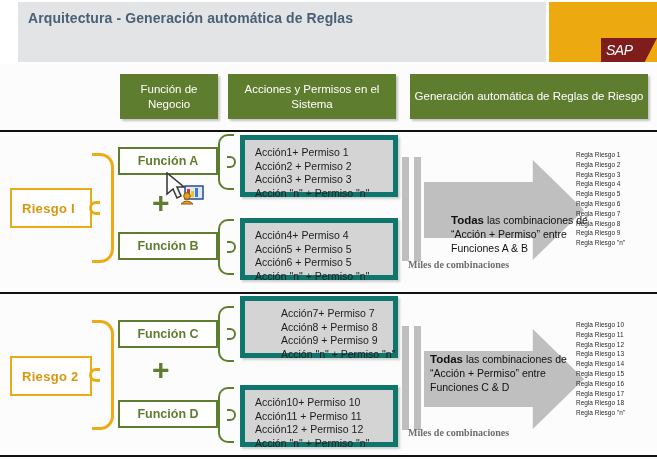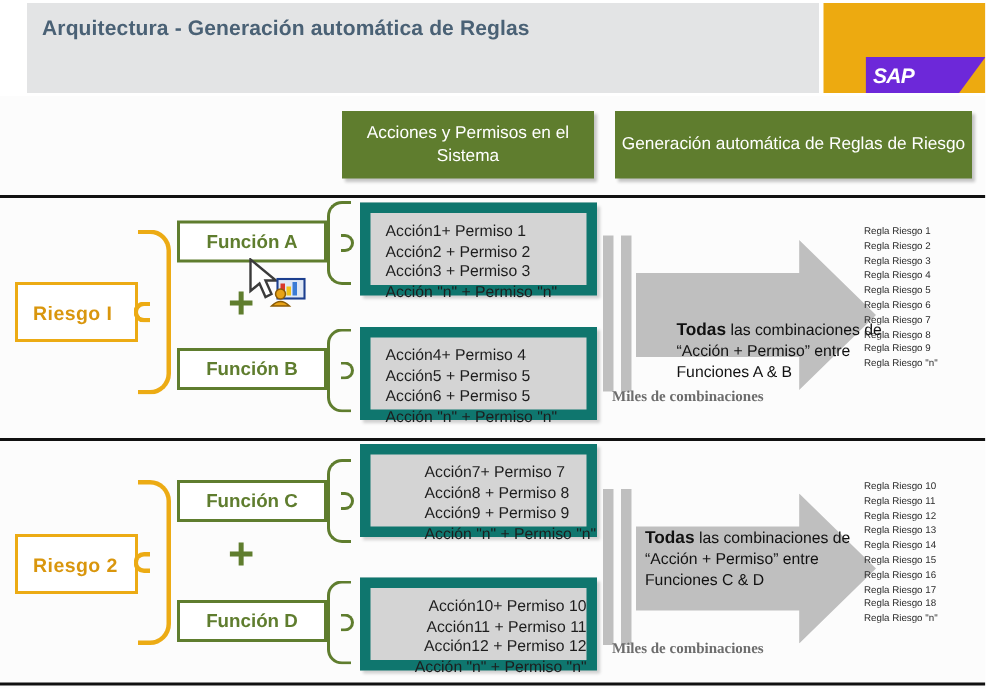--- a/index.html
+++ b/index.html
@@ -41,25 +41,25 @@
   }
   .sap-block {
     position: absolute;
     left: 549px; top: 2px;
     width: 108px; height: 60px;
     background: #edaa10;
   }
   .sap-logo {
     position: absolute;
     right: 0px; bottom: 0px;
-    width: 80px; height: 24px;
-    background: #6d28d9;
+    width: 56px; height: 24px;
+    background: #7f1d1d;
     color: #ffffff;
     font-size: 14px;
-    font-weight: bold;
+    font-weight: normal;
     font-style: italic;
     letter-spacing: -0.5px;
     text-align: left;
     padding-left: 5px;
     line-height: 24px;
     box-sizing: border-box;
     clip-path: polygon(0 0, 100% 0, 78% 100%, 0 100%);
   }
 
   
@@ -202,32 +202,32 @@
   }
   #gbrA { left: 218px; top: 134px; height: 56px; }
   #gbrB { left: 218px; top: 219px; height: 56px; }
   #gbrC { left: 218px; top: 306px; height: 56px; }
   #gbrD { left: 218px; top: 387px; height: 56px; }
 
   
   .actions {
     position: absolute;
     background: #d4d4d4;
-    border: 7px solid #0f766e;
+    border: 5px solid #0f766e;
     box-shadow: 2px 2px 2px rgba(0,0,0,0.18);
     font-size: 10.5px;
     color: #1d1d1d;
     line-height: 13.5px;
     padding: 6px 0 6px 10px;
     box-sizing: border-box;
   }
   #act1 { left: 240px; top: 135px; width: 158px; height: 62px; }
   #act2 { left: 240px; top: 218px; width: 158px; height: 62px; }
   #act3 { left: 240px; top: 296px; width: 158px; height: 62px; padding-left: 36px; }
-  #act4 { left: 240px; top: 385px; width: 158px; height: 62px; text-align: right; }
+  #act4 { left: 240px; top: 385px; width: 158px; height: 62px; }
   .actions div { white-space: nowrap; }
 
   
   .vbar {
     position: absolute;
     width: 7px;
     background: #bfbfbf;
   }
   #vb1a { left: 402px; top: 157px; height: 104px; }
   #vb1b { left: 414px; top: 157px; height: 104px; }
@@ -282,20 +282,21 @@
 <div id="page">
 
   <div class="header-band">
     <div class="header-plate"></div>
     <div class="header-title">Arquitectura - Generación automática de Reglas</div>
     <div class="sap-block">
       <div class="sap-logo">SAP</div>
     </div>
   </div>
 
+  <div class="navbox" id="nav1">Función de Negocio</div>
   <div class="navbox" id="nav2">Acciones y Permisos en el Sistema</div>
   <div class="navbox" id="nav3">Generación automática de Reglas de Riesgo</div>
 
   <div class="sep" id="sep-top"></div>
   <div class="sep" id="sep-mid"></div>
   <div class="sep" id="sep-bottom"></div>
 
   <div class="riesgo" id="riesgo1">Riesgo I</div>
   <div class="brace-orange" id="brace1"></div>
 

